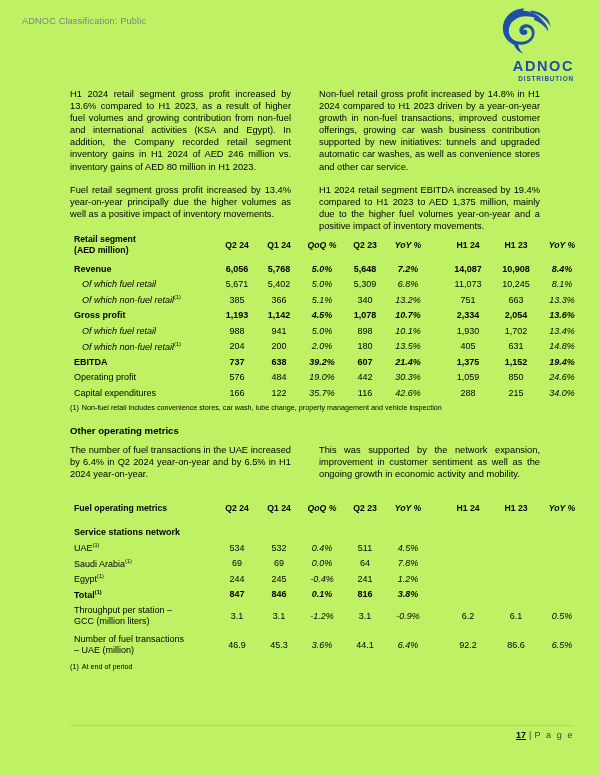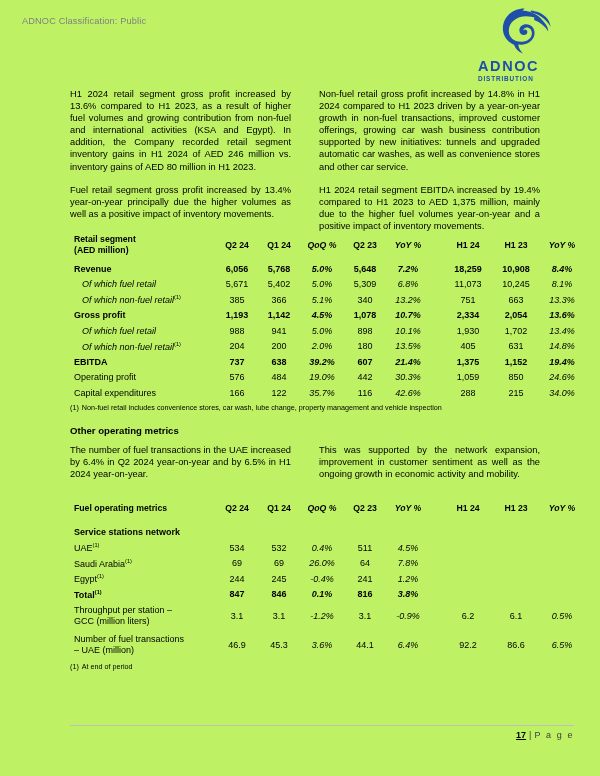--- a/index.html
+++ b/index.html
@@ -27,21 +27,21 @@
     font-size: 9.2px;
     color: #808080;
     letter-spacing: 0.15px;
     white-space: nowrap;
   }
   .logo-wrap {
     position: absolute;
     right: 26px;
     top: 6px;
     width: 96px;
-    text-align: left;
+    text-align: right;
   }
   .logo-mark {
     width: 62px;
     height: 52px;
     margin: 0 auto;
     display: block;
   }
   .logo-name {
     font-size: 14.5px;
     font-weight: bold;
@@ -224,21 +224,21 @@
         <tbody>
 
       <tr class="rule-thin">
             <td class="lbl bold"><span>Revenue</span></td>
             <td class="num bold">6,056</td>
             <td class="num bold">5,768</td>
             <td class="num bold pctval">5.0%</td>
             <td class="num bold">5,648</td>
             <td class="num bold pctval">7.2%</td>
             <td></td>
-            <td class="num bold">18,259</td>
+            <td class="num bold">14,087</td>
             <td class="num bold">10,908</td>
             <td class="num bold pctval">8.4%</td>
           </tr>
           <tr>
             <td class="lbl ital indent"><span>Of which fuel retail</span></td>
             <td class="num">5,671</td>
             <td class="num">5,402</td>
             <td class="num pctval">5.0%</td>
             <td class="num">5,309</td>
             <td class="num pctval">6.8%</td>
@@ -398,21 +398,21 @@
             <td class="num pctval">4.5%</td>
             <td></td>
             <td class="num"></td>
             <td class="num"></td>
             <td class="num pctval"></td>
           </tr>
           <tr>
             <td class="lbl"><span>Saudi Arabia</span><sup class="fn">(1)</sup></td>
             <td class="num">69</td>
             <td class="num">69</td>
-            <td class="num pctval">26.0%</td>
+            <td class="num pctval">0.0%</td>
             <td class="num">64</td>
             <td class="num pctval">7.8%</td>
             <td></td>
             <td class="num"></td>
             <td class="num"></td>
             <td class="num pctval"></td>
           </tr>
           <tr>
             <td class="lbl"><span>Egypt</span><sup class="fn">(1)</sup></td>
             <td class="num">244</td>

